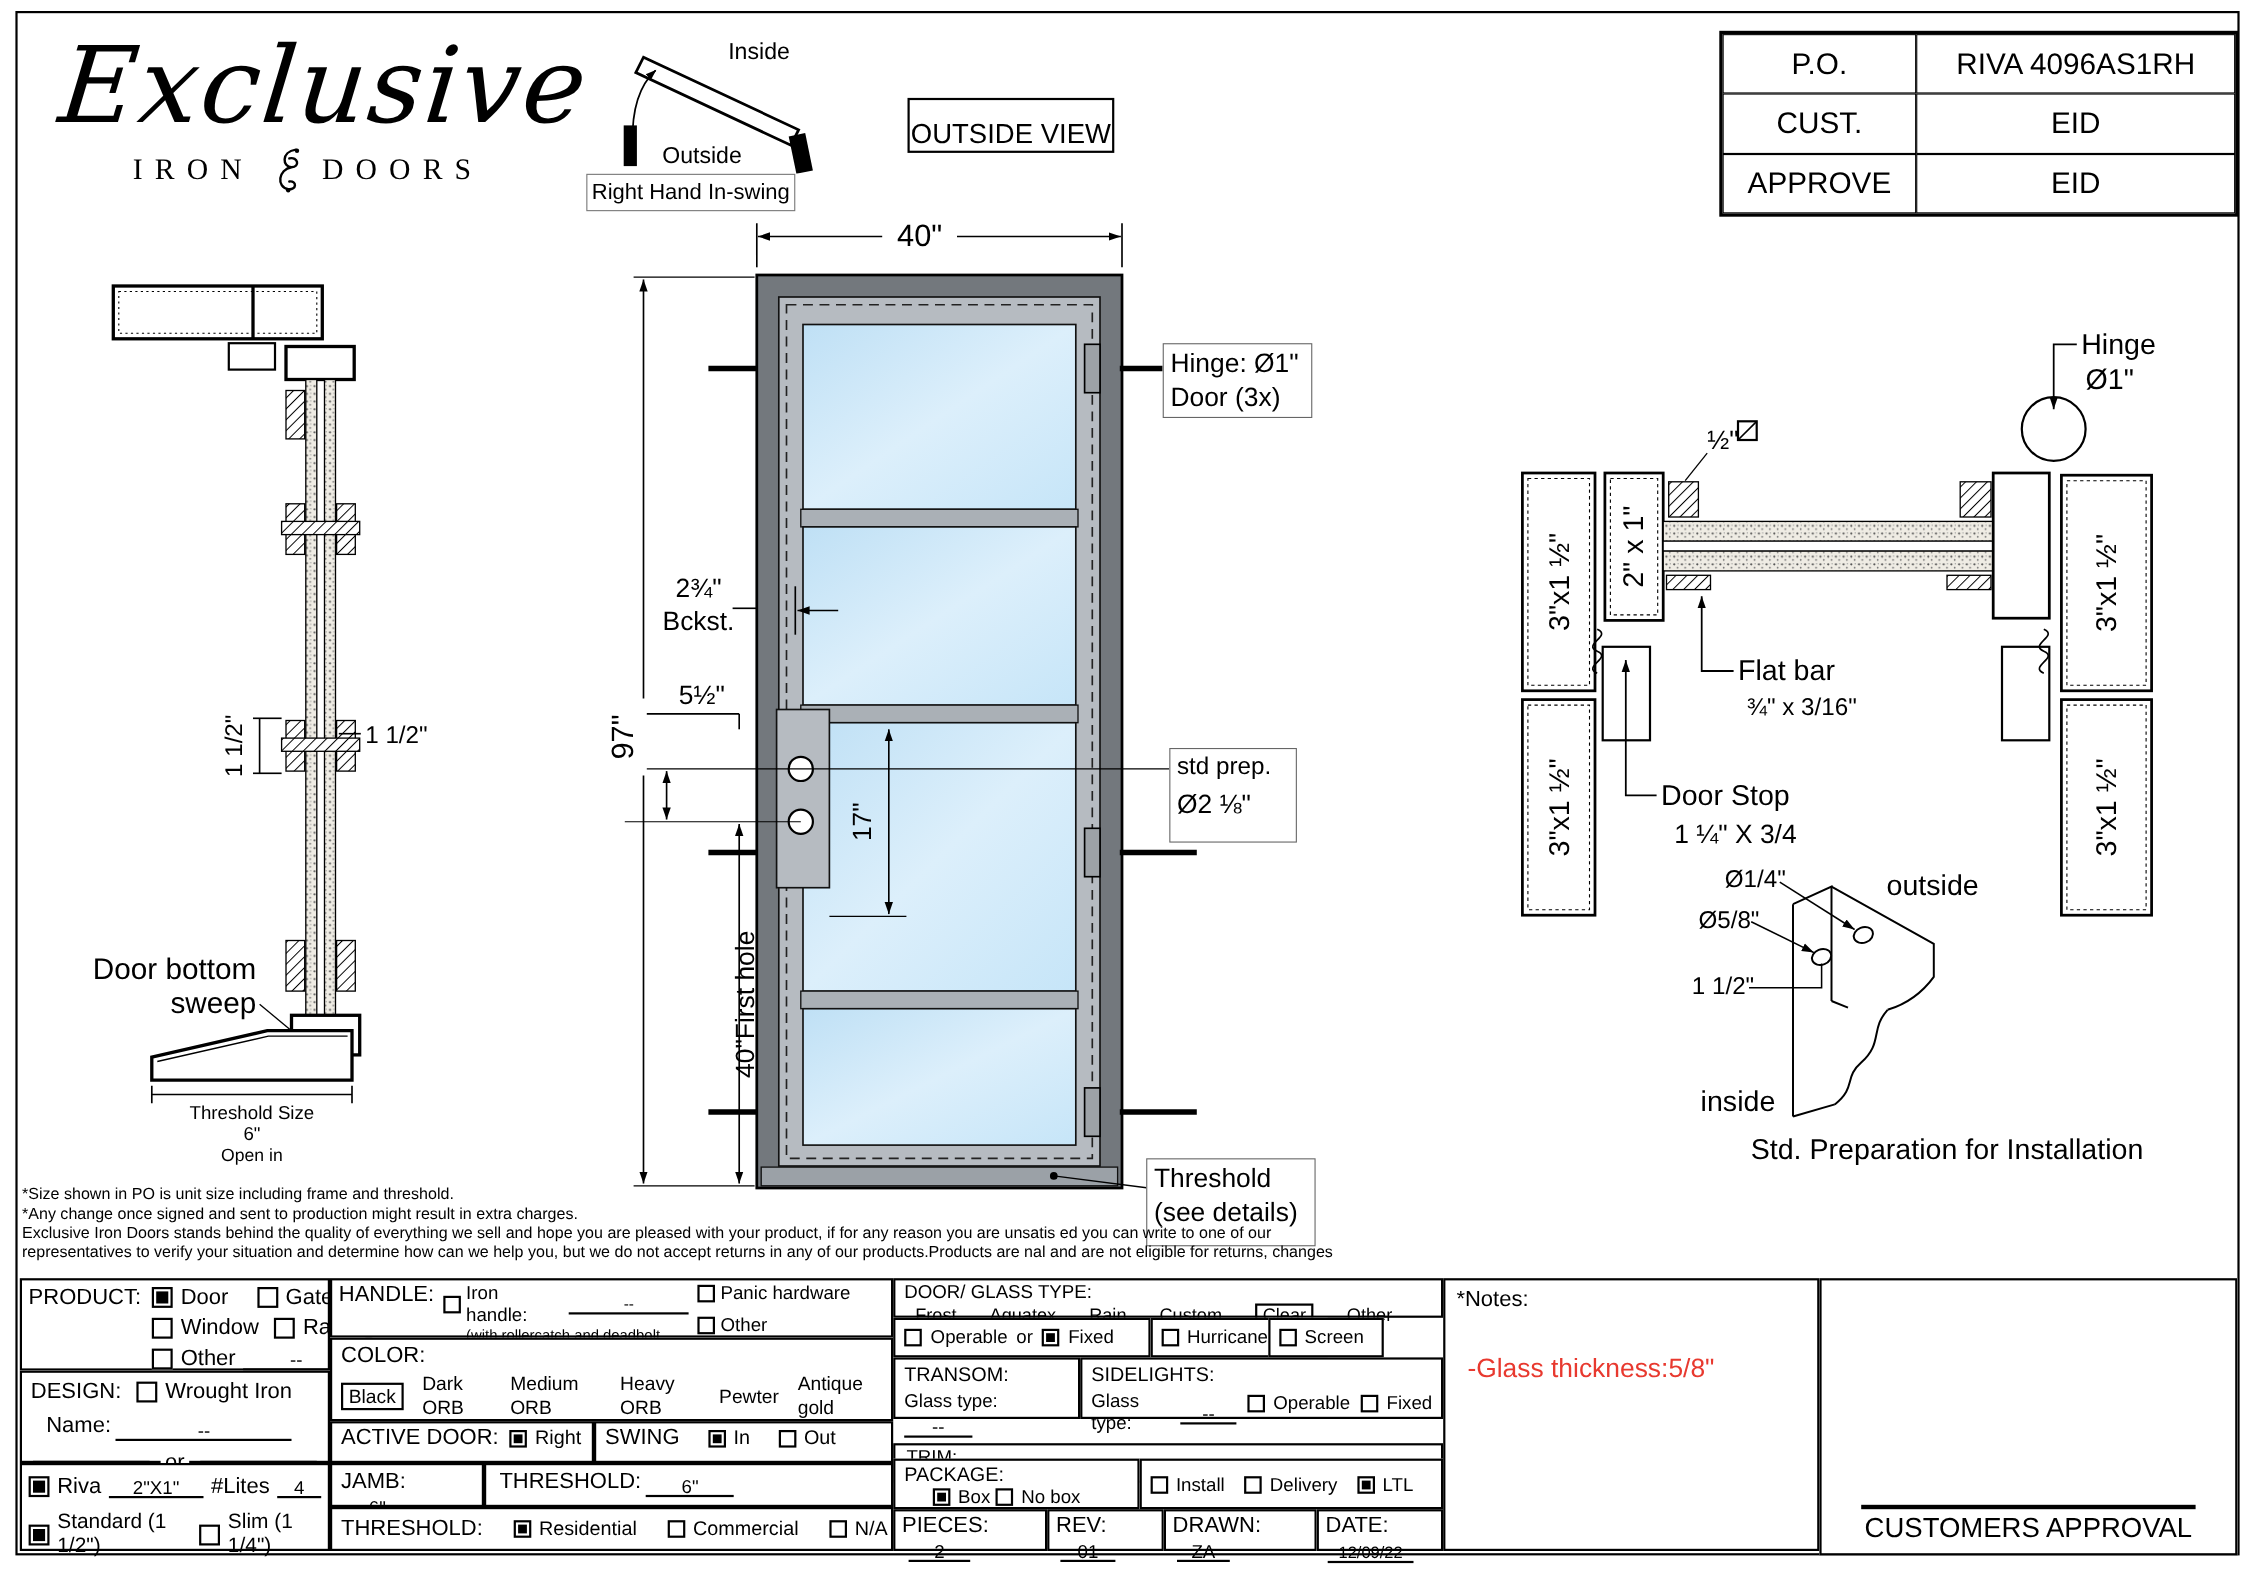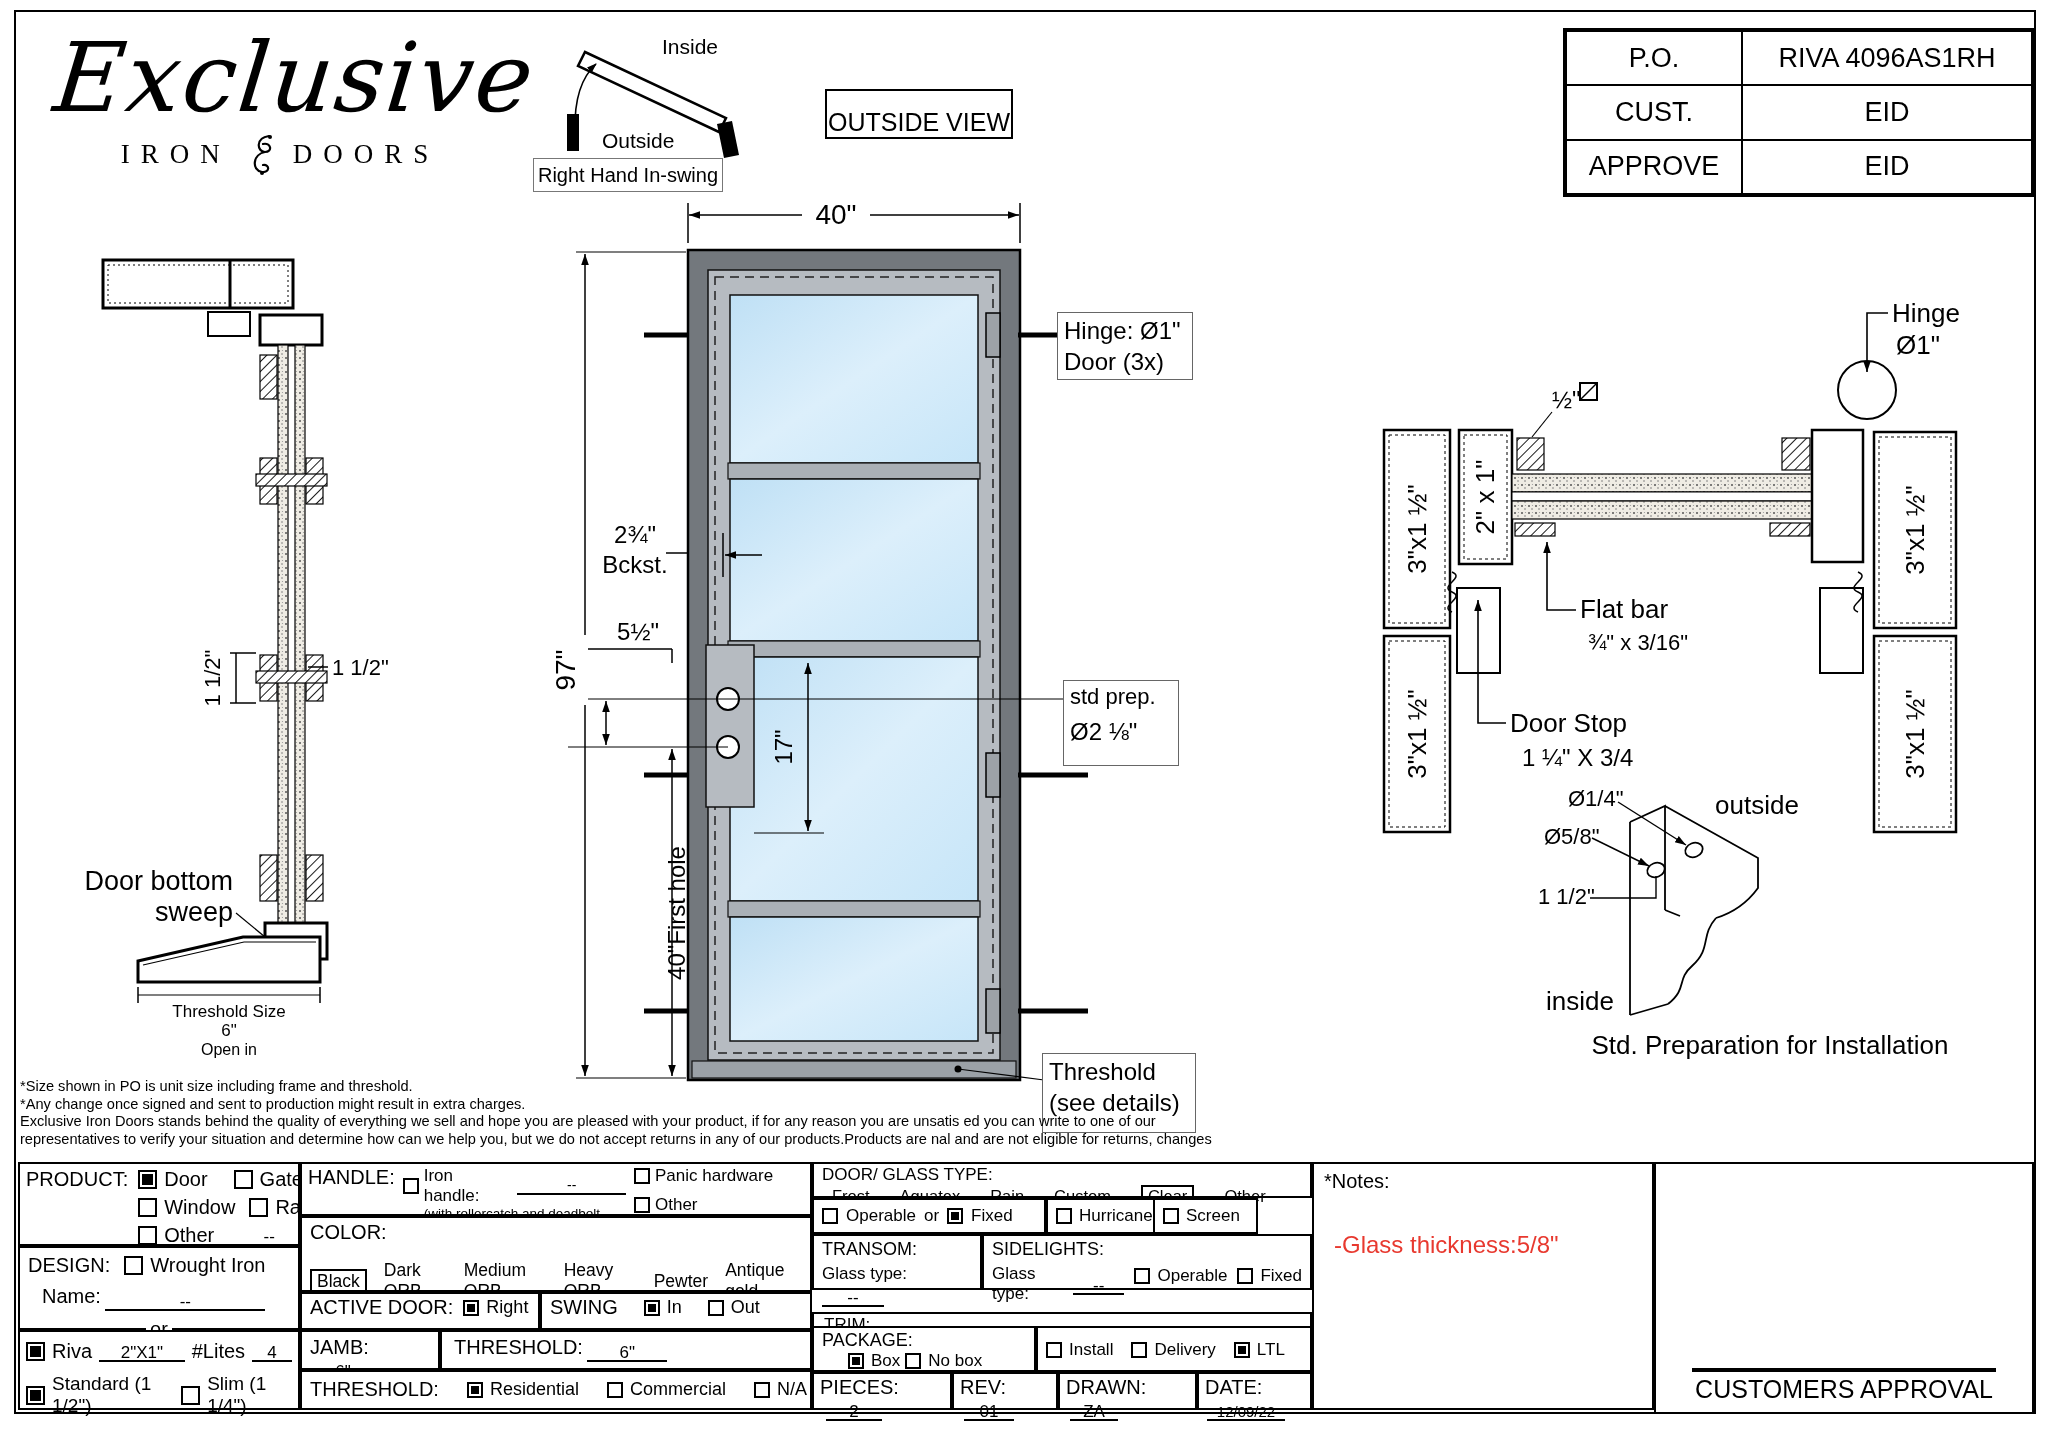--- a/index.html
+++ b/index.html
@@ -431,21 +431,21 @@
         </div>
       <div class="cbrow" style="gap:5px;margin-top:9px;">
           <span class="cb sm"></span>
           <span style="font-size:17px;">Other</span>
         </div>
     </div>
   </div>
 </div>
 <div class="cell" style="left:300px;top:1216px;width:512px;height:76px;padding:3px 8px;">
   <div class="flab">COLOR:</div>
-  <div style="display:flex;gap:17px;align-items:center;margin-top:16px;font-size:17.5px;">
+  <div style="display:flex;gap:17px;align-items:center;margin-top:4px;font-size:17.5px;">
     <span class="boxed" style="padding:0 5px;">Black</span>
     <span>Dark ORB</span>
     <span>Medium ORB</span>
     <span>Heavy ORB</span>
     <span>Pewter</span>
     <span>Antique gold</span>
   </div>
   <div style="display:flex;gap:40px;margin-top:5px;">
     <span class="cbrow">
         <span class="cb sm"></span>

